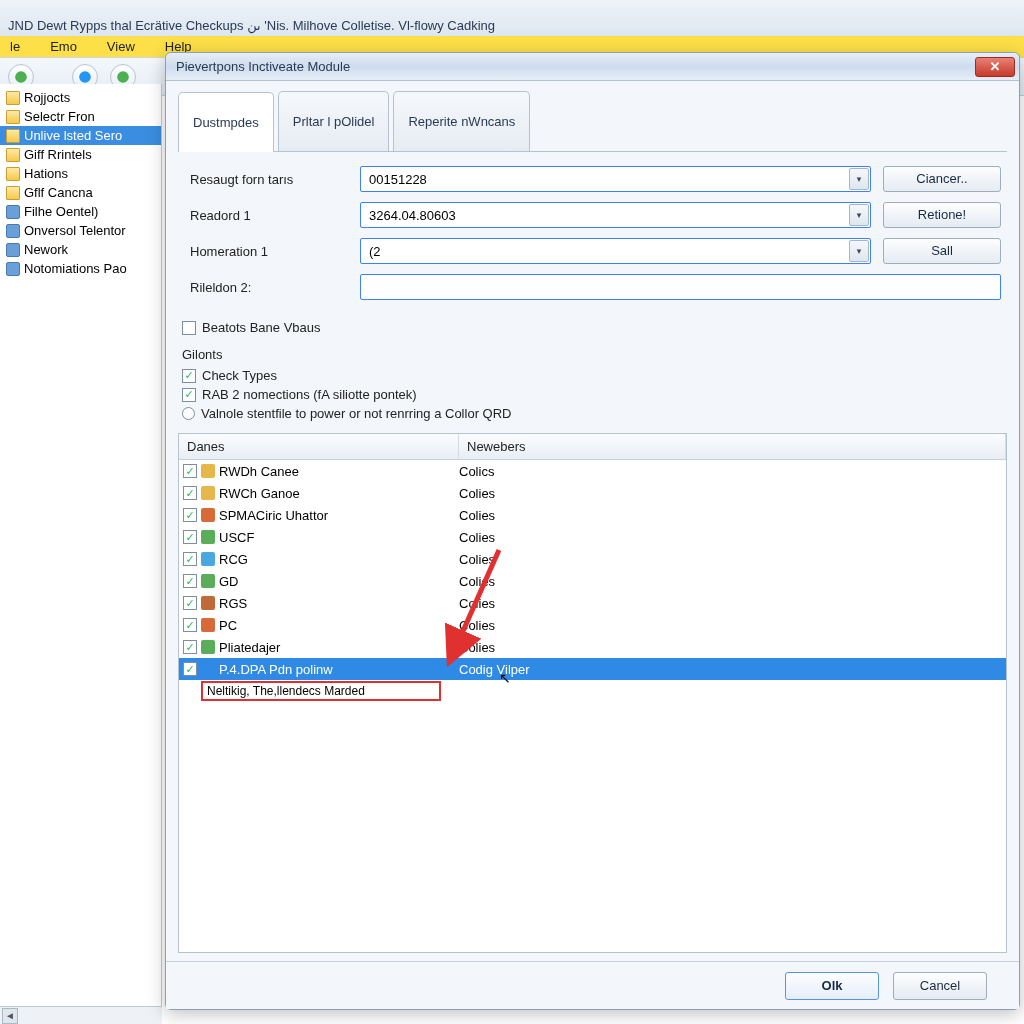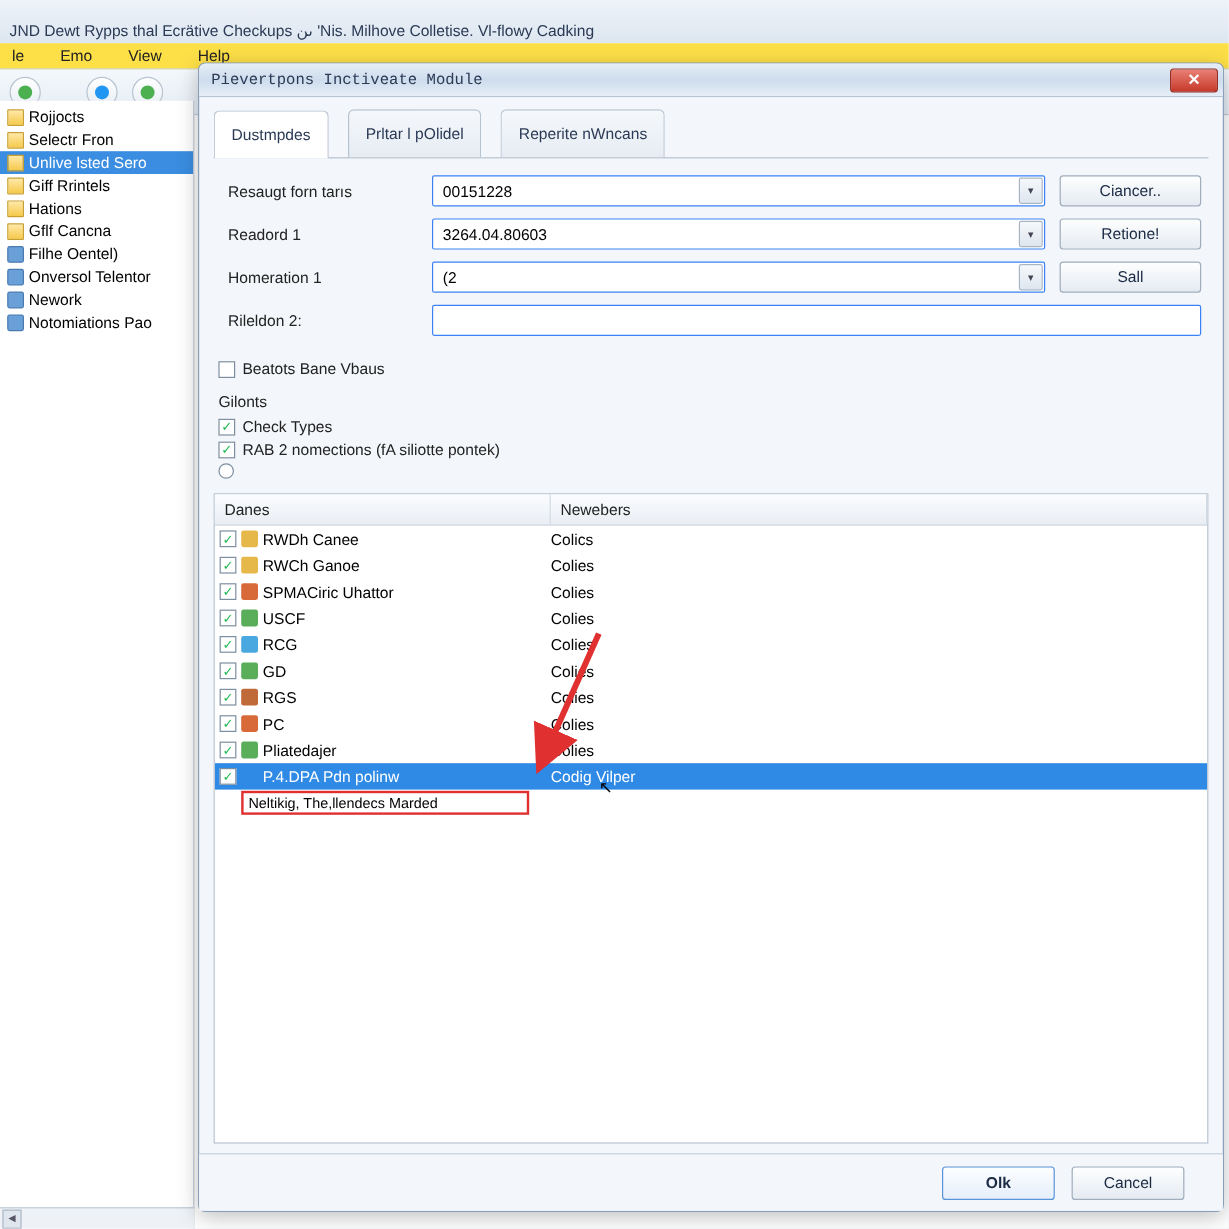--- a/index.html
+++ b/index.html
@@ -17,26 +17,26 @@
 .tree-item { display: flex; align-items: center; gap: 4px; padding: 2px 4px 2px 6px; white-space: nowrap; cursor: default; }
 .tree-item.selected { background: #3a8de0; color: #fff; }
 .tree-icon { width: 14px; height: 14px; flex-shrink: 0; }
 .folder-closed { background: linear-gradient(#ffe9a8,#f5c94a); border: 1px solid #c9a030; border-radius: 1px; }
 .obj-icon { background: #6aa0d8; border: 1px solid #4a7ab0; border-radius: 2px; }
 .scrollbar-stub { position: absolute; bottom: 0; left: 0; width: 162px; height: 18px; background: #eef2f6; border-top: 1px solid #c0cad6; display:flex; align-items:center; }
 .scrollbar-stub .arrow { width:16px; height:16px; margin-left:2px; background:#dfe6ee; border:1px solid #aeb9c6; display:flex; align-items:center; justify-content:center; font-size:10px; color:#556; }
 
 .dialog { position: absolute; top: 52px; left: 165px; width: 855px; height: 958px; background: #f3f6fa; border: 1px solid #8a9fb8; border-radius: 6px; box-shadow: 0 4px 18px rgba(0,0,0,.25); display: flex; flex-direction: column; }
 .dlg-titlebar { height: 28px; background: linear-gradient(#e6eef7,#cedced,#e6eef7); border-bottom: 1px solid #b4c2d4; border-radius: 6px 6px 0 0; display: flex; align-items: center; padding: 0 4px 0 10px; }
-.dlg-title { flex: 1; color: #2a3a55; font-size: 13px; font-family: Liberation Mono, monospace; }
+.dlg-title { flex: 1; color: #2a3a55; font-size: 13px; }
 .dlg-close { width: 40px; height: 20px; background: linear-gradient(#e98075,#c73a2a); border: 1px solid #9a2d20; border-radius: 3px; color: #fff; display: flex; align-items: center; justify-content: center; font-weight: bold; }
 
 .dlg-body { flex: 1; padding: 10px 12px 8px 12px; display: flex; flex-direction: column; }
 .tabs { display: flex; gap: 0; border-bottom: 1px solid #b7c2d0; }
-.tab { padding: 12px 14px; border: 1px solid #b7c2d0; border-bottom: none; background: linear-gradient(#f5f8fb,#e6ecf3); border-radius: 5px 5px 0 0; margin-right: 16px; color: #2a3a55; }
+.tab { padding: 22px 14px; border: 1px solid #b7c2d0; border-bottom: none; background: linear-gradient(#f5f8fb,#e6ecf3); border-radius: 5px 5px 0 0; margin-right: 4px; color: #2a3a55; }
 .tab.active { background: #fff; position: relative; top: 1px; }
 
 .form-area { padding: 14px 6px 6px 12px; }
 .form-row { display: flex; align-items: center; margin-bottom: 10px; }
 .form-label { width: 170px; color: #222; }
 .form-field { flex: 1; position: relative; }
 .combo, .textin { width: 100%; height: 26px; border: 1px solid #3b82f6; background: #fff; padding: 2px 24px 2px 8px; border-radius: 2px; }
 .combo-btn { position: absolute; right: 2px; top: 2px; bottom: 2px; width: 20px; background: linear-gradient(#f5f8fb,#dee6ef); border: 1px solid #a9b5c4; border-radius: 2px; display:flex; align-items:center; justify-content:center; font-size:9px; color:#445; }
 .side-buttons { width: 118px; margin-left: 12px; }
 .btn { width: 118px; height: 26px; border: 1px solid #a0adbc; background: linear-gradient(#fdfefe,#e5ebf2); border-radius: 3px; color: #1a2a44; text-align: center; line-height: 24px; }
@@ -197,20 +197,21 @@
         <div class="chk-row">
           <div class="chk">✓</div>
           <span>Check Types</span>
         </div>
         <div class="chk-row">
           <div class="chk">✓</div>
           <span>RAB 2 nomections (fA siliotte pontek)</span>
         </div>
         <div class="chk-row">
           <div class="radio"></div>
+          <span>Valnole stentfile to power or not renrring a Collor QRD</span>
         </div>
       </div>
 
     <div class="grid">
       <div class="grid-header">
         <div class="gh c1">Danes</div>
         <div class="gh c2">Newebers</div>
       </div>
       <div class="grid-body" id="grid-body">
 

